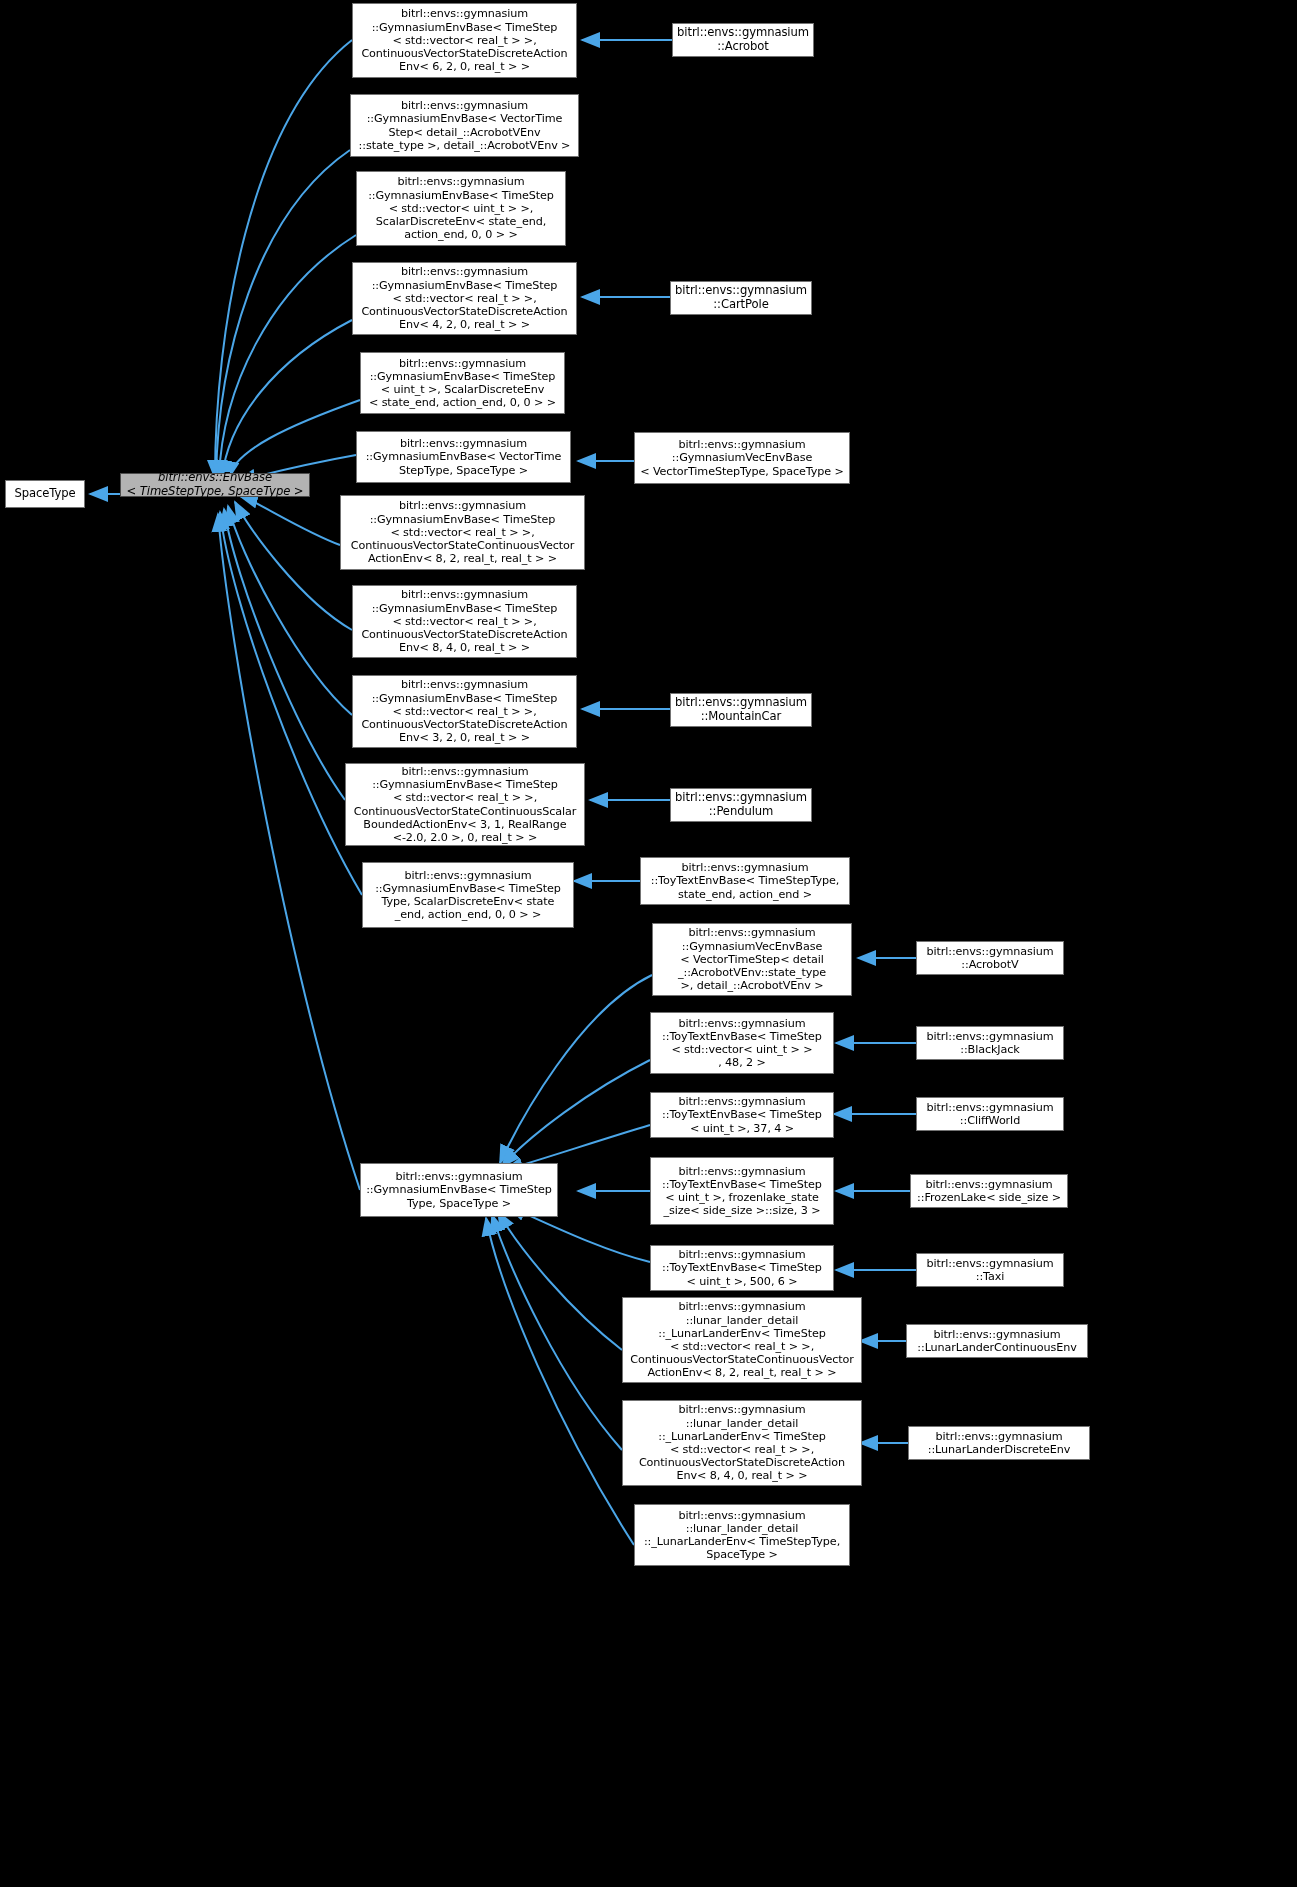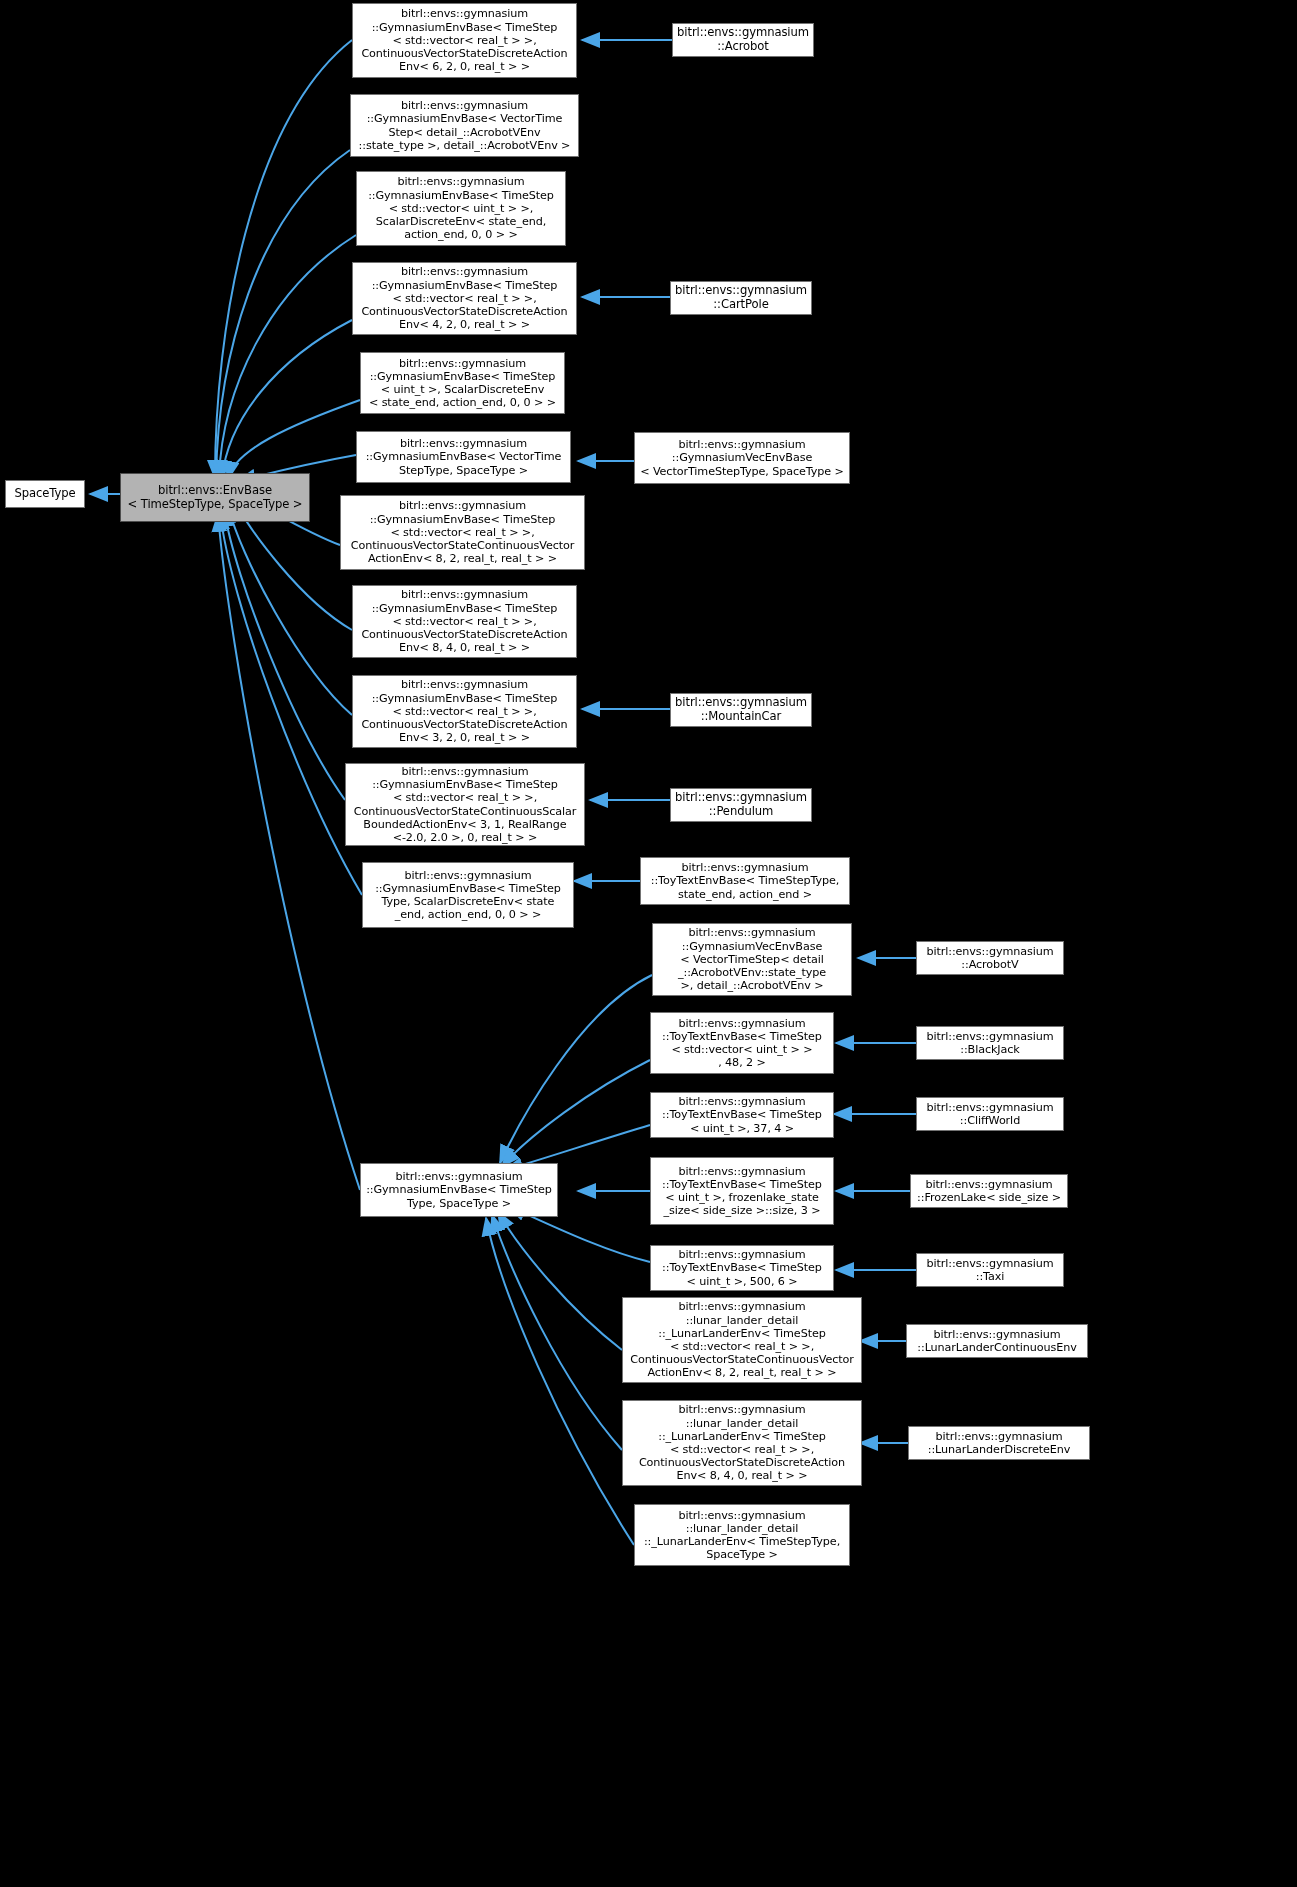--- a/index.html
+++ b/index.html
@@ -68,21 +68,21 @@
       <path d="M622,1350 C570,1310 520,1250 498,1212"></path>
       <path d="M622,1450 C560,1380 510,1270 492,1215"></path>
       <path d="M634,1545 C560,1430 500,1290 486,1218"></path>
     </g>
   </svg>
 
   <div class="node fs12" style="left:5px;top:480px;width:80px;height:28px;justify-content:center;">
     <span>SpaceType</span>
   </div>
 
-  <div class="node root fs12" style="left:120px;top:473px;width:190px;height:49px;">
+  <div class="node root fs12" style="left:120px;top:473px;width:190px;height:24px;font-style:italic;">
     <span>bitrl::envs::EnvBase
 &lt; TimeStepType, SpaceType &gt;</span>
   </div>
 
   <div class="node fs11" style="left:352px;top:3px;width:225px;height:75px;">
     <span>bitrl::envs::gymnasium
 ::GymnasiumEnvBase&lt; TimeStep
 &lt; std::vector&lt; real_t &gt; &gt;,
  ContinuousVectorStateDiscreteAction
 Env&lt; 6, 2, 0, real_t &gt; &gt;</span>

